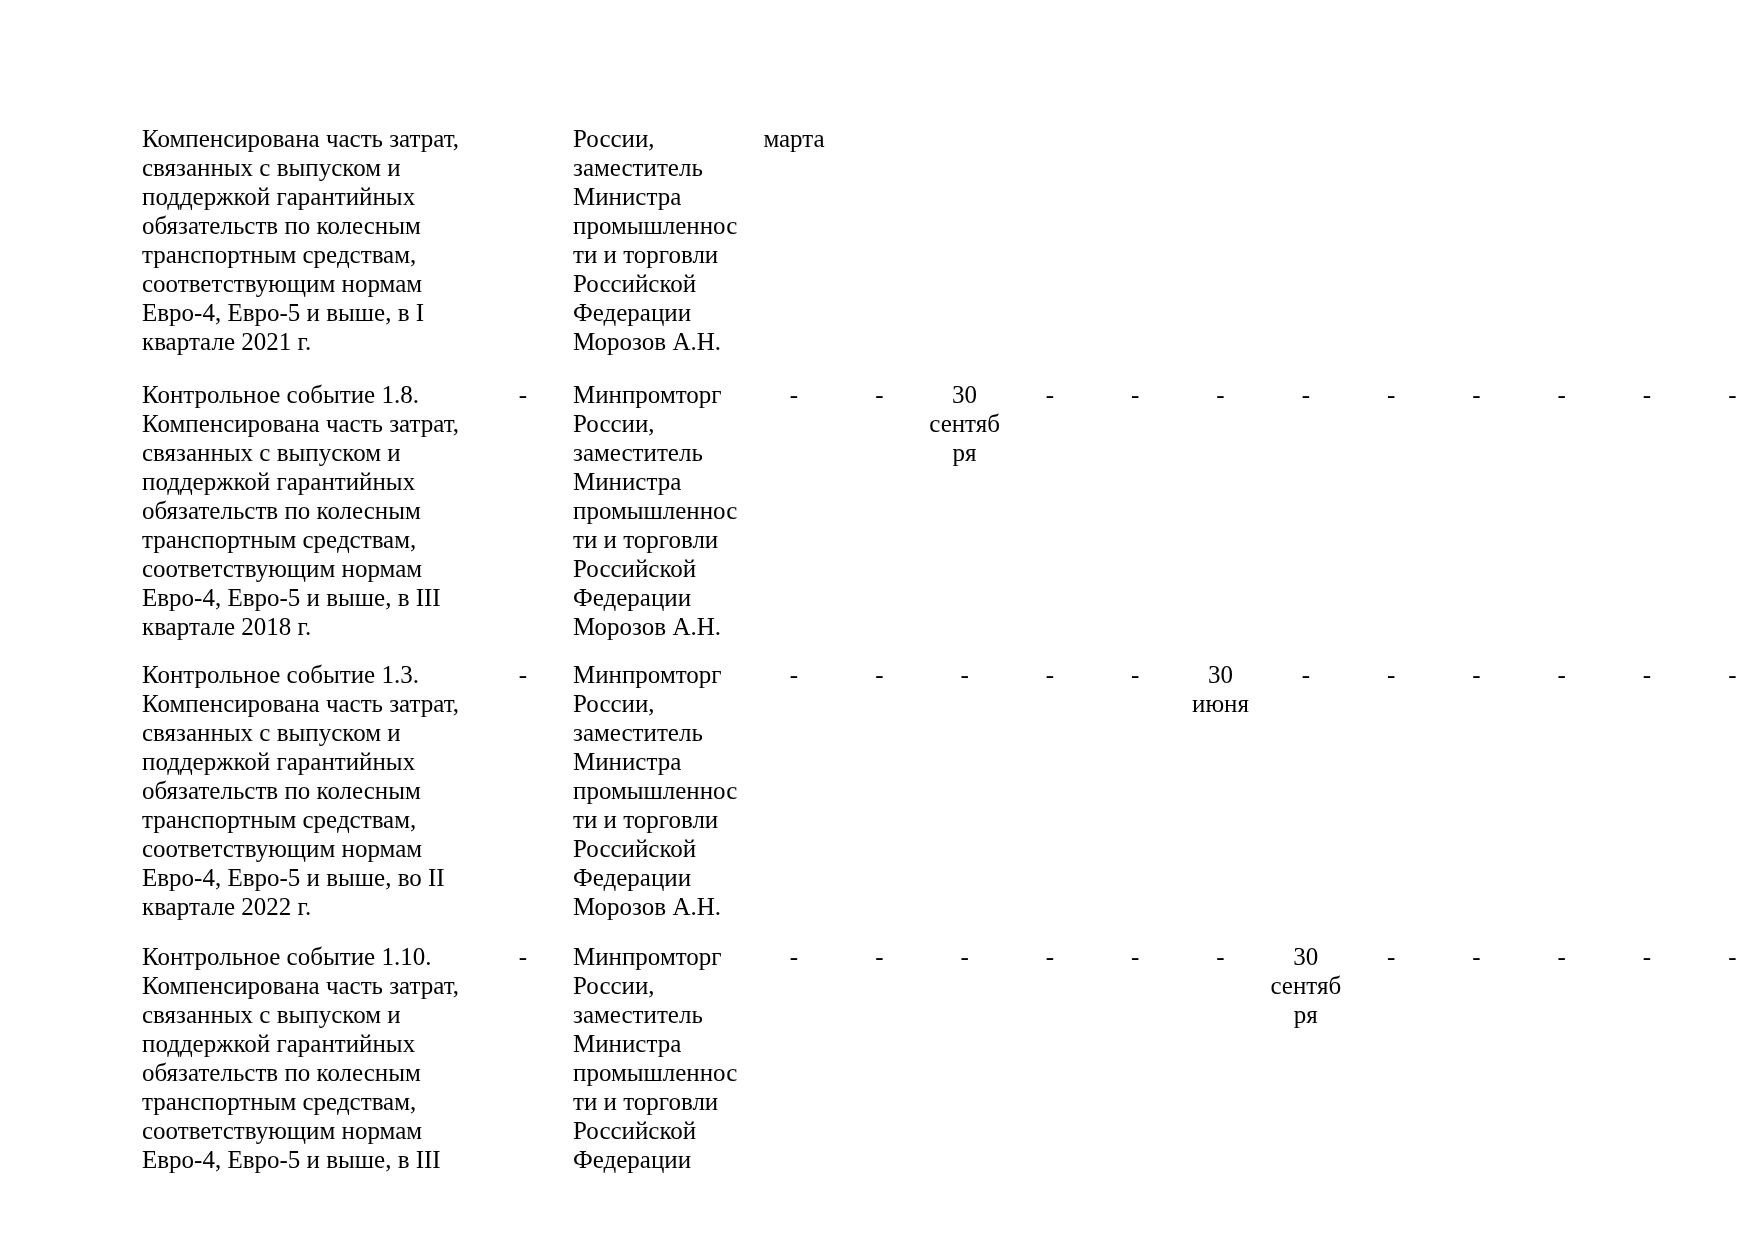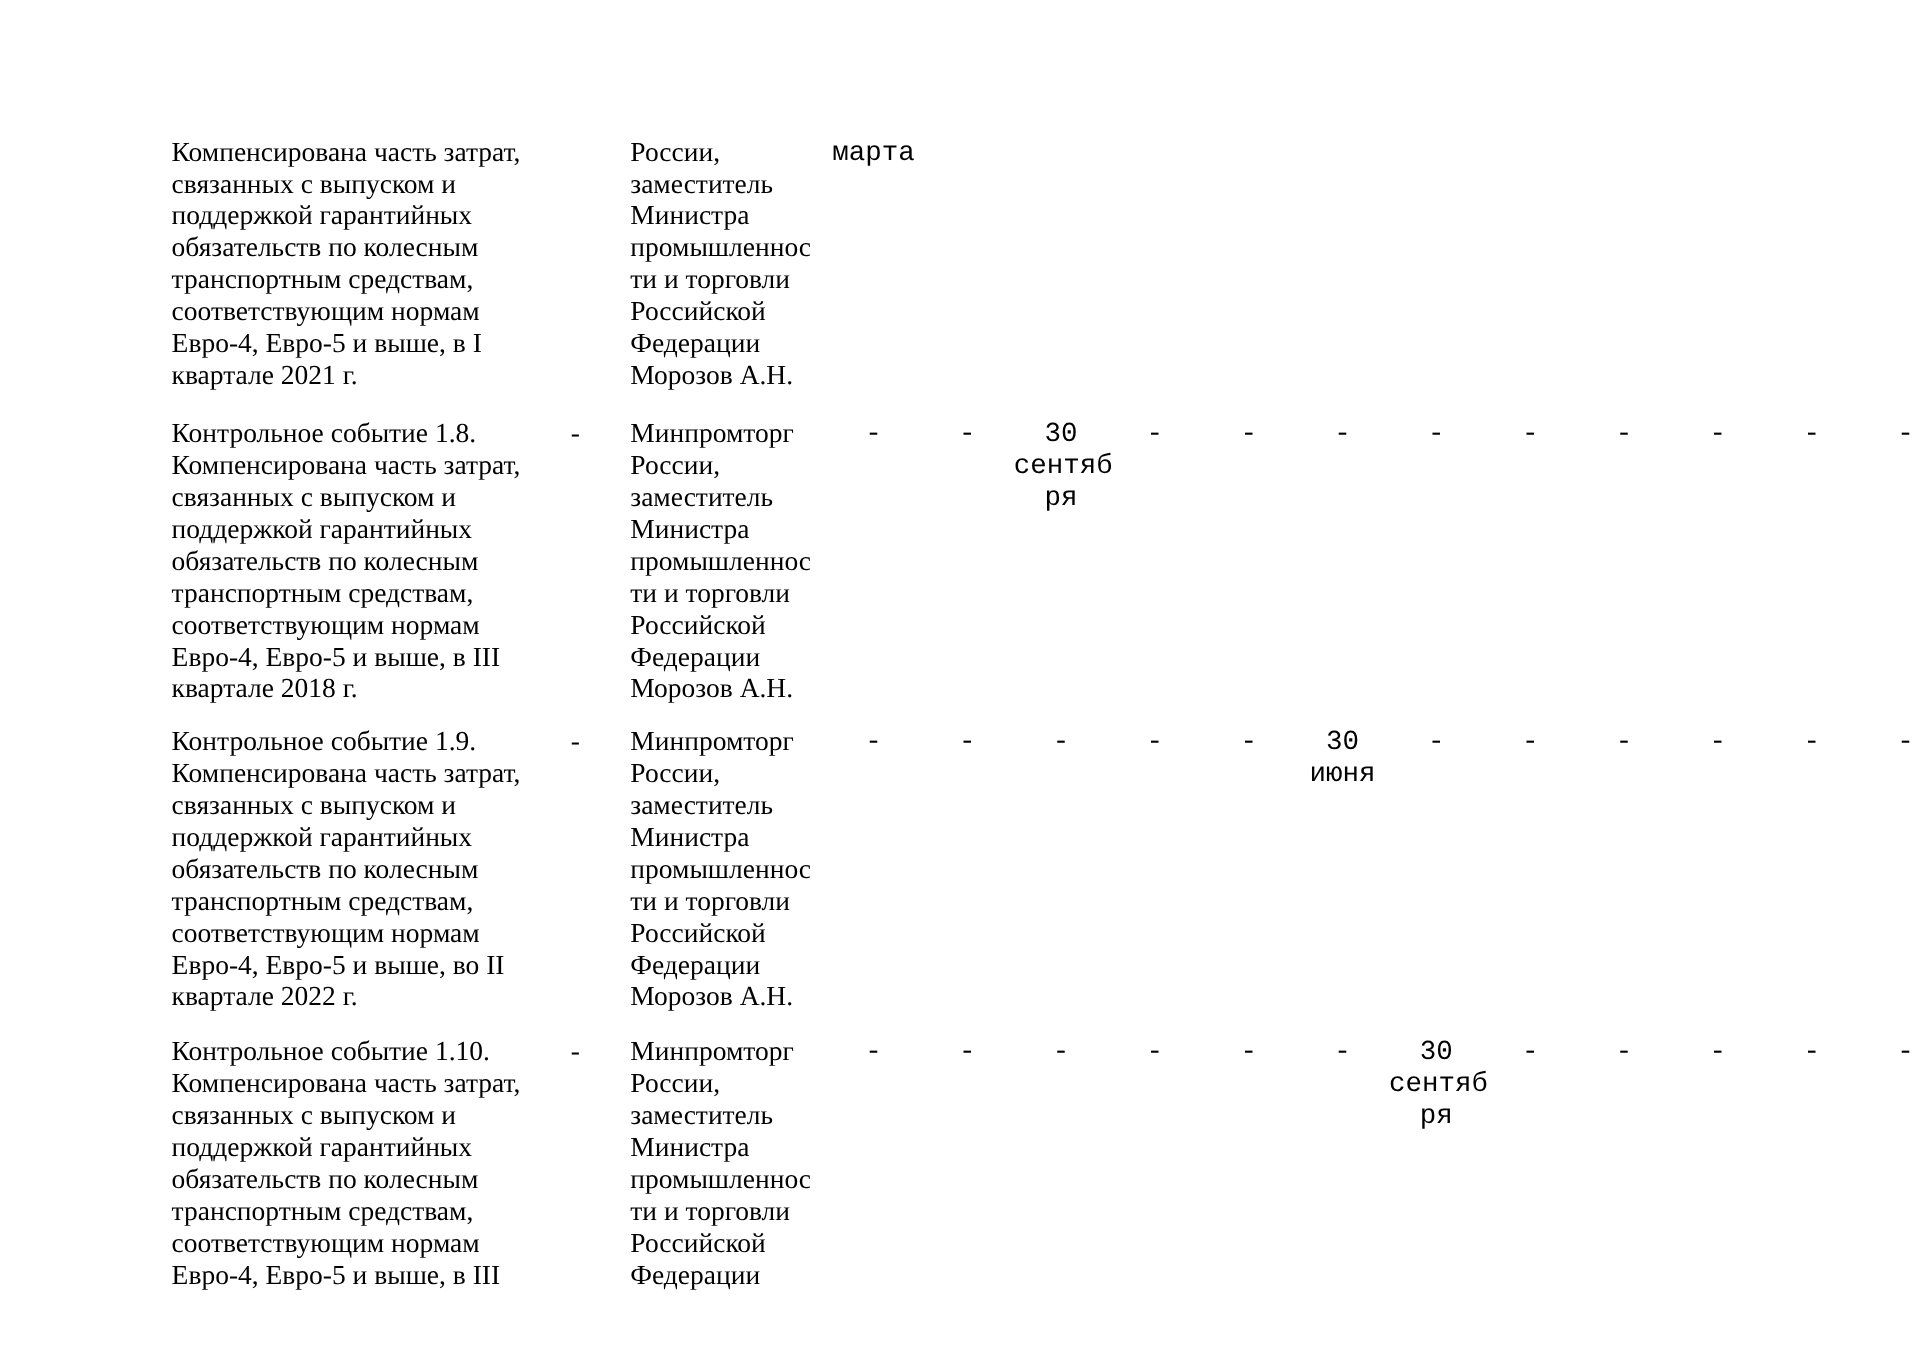--- a/index.html
+++ b/index.html
@@ -22,36 +22,35 @@
     position: absolute;
     left: 0;
     width: 100%;
   }
   .cell {
     position: absolute;
     top: 0;
     white-space: pre;          
   }
   .cell.desc {
-    left: 156px;
+    left: 142px;
     text-align: left;
   }
   .cell.marker {
     left: 480px;
     width: 86px;
     text-align: center;
   }
   .cell.resp {
     left: 573px;
     text-align: left;
   }
   .cell.period {
     width: 86px;
     text-align: center;
-    font-family: Liberation Mono, monospace;
   }
 </style>
 </head>
 <body>
 
 <div class="page" id="page">
     <div class="row" style="top: 124px;">
       <div class="cell desc">Компенсирована часть затрат,
 связанных с выпуском и
 поддержкой гарантийных
@@ -111,21 +110,21 @@
       <div class="cell period" style="left: 1092.2px;">-</div>
       <div class="cell period" style="left: 1177.5px;">-</div>
       <div class="cell period" style="left: 1262.8px;">-</div>
       <div class="cell period" style="left: 1348.1px;">-</div>
       <div class="cell period" style="left: 1433.4px;">-</div>
       <div class="cell period" style="left: 1518.7px;">-</div>
       <div class="cell period" style="left: 1604px;">-</div>
       <div class="cell period" style="left: 1689.3px;">-</div>
     </div>
     <div class="row" style="top: 660px;">
-      <div class="cell desc">Контрольное событие 1.9.
+      <div class="cell desc">Контрольное событие 1.3.
 Компенсирована часть затрат,
 связанных с выпуском и
 поддержкой гарантийных
 обязательств по колесным
 транспортным средствам,
 соответствующим нормам
 Евро-4, Евро-5 и выше, во II
 квартале 2022 г.</div>
       <div class="cell marker">-</div>
       <div class="cell resp">Минпромторг

